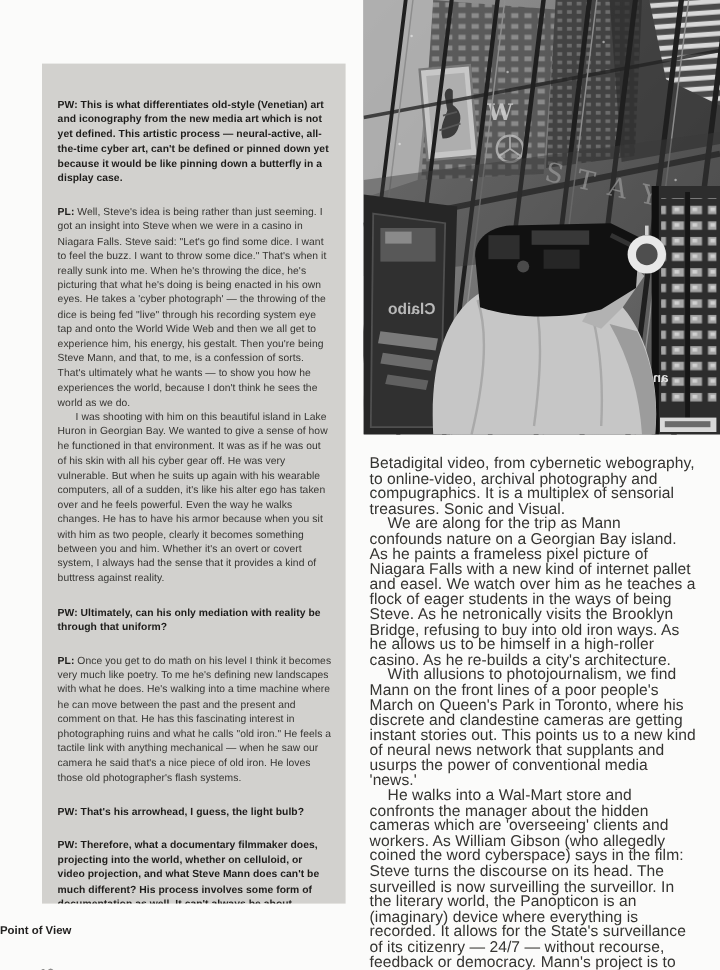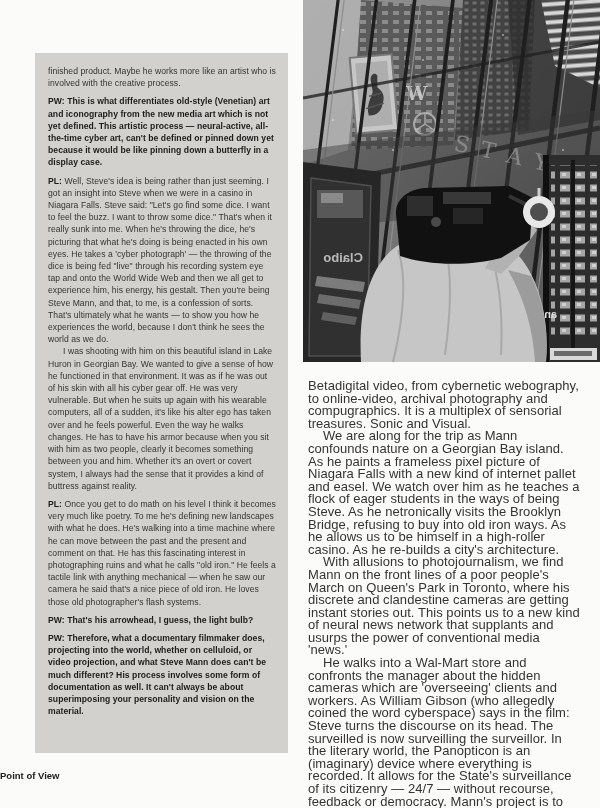--- a/index.html
+++ b/index.html
@@ -10,21 +10,21 @@
   }
   .left-box{
     position:absolute;left:35px;top:53px;width:253px;height:700px;
     background:#d2d1ce;box-sizing:border-box;
     padding:12px 12px 0 13px;overflow:hidden;
   }
   .left-box p{
     margin:0;font-size:8.6px;line-height:12.2px;color:#353431;
     letter-spacing:0.05px;
   }
-  .left-box p.gap{margin-top:6px;}
+  .left-box p.gap{margin-top:16px;}
   .left-box p.bold{font-weight:bold;color:#1d1c1a;}
   p.indent{text-indent:15px;}
   .left-box strong, .right-col strong{color:#1d1c1a;}
   .photo-wrap{
     position:absolute;left:303px;top:0;width:297px;height:362px;
     background:#6a6a6a;
   }
   .photo-wrap svg{display:block;width:100%;height:100%;}
   .right-col{
     position:absolute;left:308px;top:380px;width:272px;
@@ -39,24 +39,24 @@
   }
   .footer-title{
     position:absolute;left:0;top:770px;width:600px;text-align:left;
     font-size:9.5px;font-weight:bold;color:#222120;
   }
 </style>
 </head>
 <body>
 
 <div class="left-box" id="left-col">
-    <p class="">finished product. Maybe he works more like an artist who is involved with the creative process.</p>
     <p class="bold gap"><strong>PW:  </strong>This is what differentiates old-style (Venetian) art and iconography from the new media art which is not yet defined. This artistic process — neural-active, all-the-time cyber art, can't be defined or pinned down yet because it would be like pinning down a butterfly in a display case.</p>
     <p class="gap"><strong>PL:  </strong>Well, Steve's idea is being rather than just seeming. I got an insight into Steve when we were in a casino in Niagara Falls. Steve said: "Let's go find some dice. I want to feel the buzz. I want to throw some dice." That's when it really sunk into me. When he's throwing the dice, he's picturing that what he's doing is being enacted in his own eyes. He takes a 'cyber photograph' —  the throwing of the dice is being fed "live" through his recording system eye tap and onto the World Wide Web and then we all get to experience him, his energy, his gestalt. Then you're being Steve Mann, and that, to me, is a confession of sorts. That's ultimately what he wants — to show you how he experiences the world, because I don't think he sees the world as we do.</p>
     <p class="indent">I was shooting with him on this beautiful island in Lake Huron in Georgian Bay. We wanted to give a sense of how he functioned in that environment. It was as if he was out of his skin with all his cyber gear off. He was very vulnerable. But when he suits up again with his wearable computers, all of a sudden, it's like his alter ego has taken over and he feels powerful. Even the way he walks changes. He has to have his armor because when you sit with him as two people, clearly it becomes something between you and him. Whether it's an overt or covert system, I always had the sense that it provides a kind of buttress against reality.</p>
+    <p class="bold gap"><strong>PW:  </strong>Ultimately, can his only mediation with reality be through that uniform?</p>
     <p class="gap"><strong>PL:  </strong>Once you get to do math on his level I think it becomes very much like poetry. To me he's defining new landscapes with what he does. He's walking into a time machine where he can move between the past and the present and comment on that. He has this fascinating interest in photographing ruins and what he calls "old iron." He feels a tactile link with anything mechanical — when he saw our camera he said that's a nice piece of old iron. He loves those old photographer's flash systems.</p>
     <p class="bold gap"><strong>PW:  </strong>That's his arrowhead, I guess, the light bulb?</p>
     <p class="bold gap"><strong>PW:  </strong>Therefore, what a documentary filmmaker does, projecting into the world, whether on celluloid, or video projection, and what Steve Mann does can't be much different? His process involves some form of documentation as well.  It can't always be about superimposing your personality and vision on the material.</p>
   </div>
 
 <div class="photo-wrap">
   <svg viewBox="0 0 297 362" preserveAspectRatio="none">
     <defs>
       <linearGradient id="gBg" x1="0" y1="0" x2="1" y2="1">
         <stop offset="0" stop-color="#9a9a9a"></stop>

